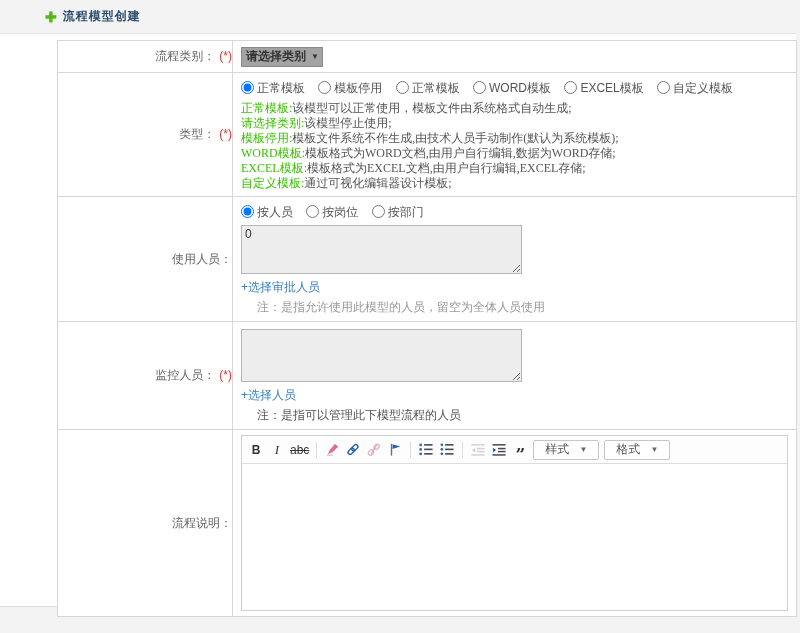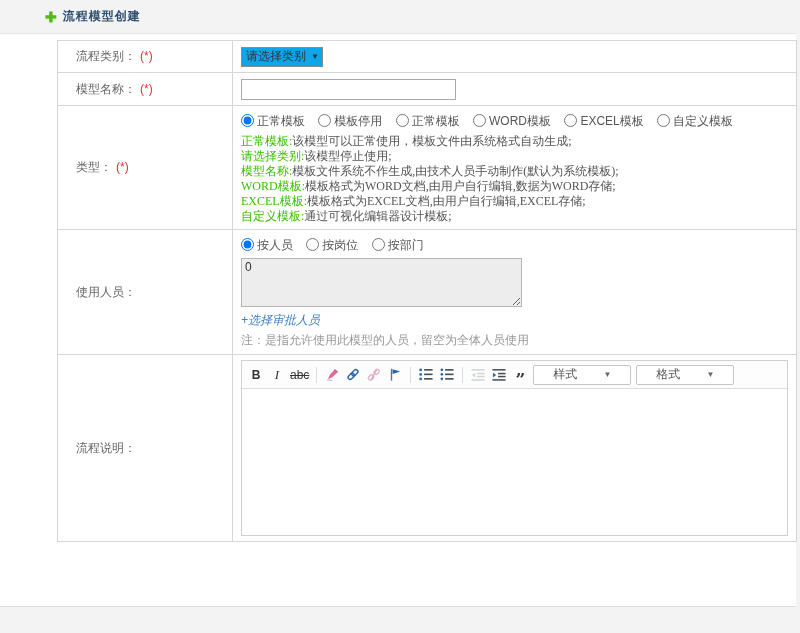--- a/index.html
+++ b/index.html
@@ -9,55 +9,55 @@
   
   .header { height: 33px; display: flex; align-items: center; padding-left: 45px; background: #f3f3f3; }
   .plus-icon { color: #54b817; font-size: 14px; font-weight: bold; margin-right: 6px; text-shadow: 0 1px 0 #cdeab6; }
   .page-title { font-size: 12px; font-weight: bold; color: #2c4d6e; letter-spacing: 1px; }
 
   
   .panel { background: #fff; margin-right: 4px; height: 574px; border-top: 1px solid #e6e6e6; border-bottom: 1px solid #dedede; padding-top: 6px; }
 
   table.form { border-collapse: collapse; margin-left: 57px; width: 740px; table-layout: fixed; }
   table.form td { border: 1px solid #d6d6d6; vertical-align: middle; background: #fff; }
-  td.lbl { width: 175px; padding-left: 18px; color: #666; }
+  td.lbl { width: 175px; padding-left: 18px; color: #666; text-align: right; }
   td.val { padding: 5px 8px; }
   .req { color: #e03333; margin-left: 4px; }
 
   tr.r1 { height: 32px; } tr.r2 { height: 33px; } tr.r3 { height: 112px; }
   tr.r4 { height: 85px; } tr.r5 { height: 85px; } tr.r6 { height: 183px; }
 
   
-  .fselect { display: inline-flex; align-items: center; justify-content: space-between; width: 82px; height: 20px; border: 1px solid #8a8a8a; background: #0ea5e9; padding: 0 3px 0 4px; color: #333; cursor: default; }
+  .fselect { display: inline-flex; align-items: center; justify-content: space-between; width: 82px; height: 20px; border: 1px solid #8a8a8a; background: #a3a3a3; padding: 0 3px 0 4px; color: #333; cursor: default; font-weight: bold; }
   .fselect .arr { font-size: 8px; color: #333; }
 
   input.text { width: 215px; height: 21px; border: 1px solid #a9a9a9; background: #fff; padding: 0 4px; font-size: 12px; }
 
   .radio-row { margin: 2px 0 4px 0; color: #555; }
   .radio-row label { margin-right: 10px; color: #555; }
   .radio-row input { vertical-align: -2px; margin-right: 3px; }
 
   .desc-line { line-height: 15px; color: #555; font-family: Liberation Serif, serif; }
   .desc-term { color: #3abf00; }
 
   textarea.box { display: block; width: 281px; height: 49px; background: #ededed; border: 1px solid #b5b5b5; resize: both; margin: 2px 0 3px 0; font-family: "Liberation Sans", sans-serif; font-size: 12px; color: #333; padding: 1px 3px; }
-  a.pick-link { color: #3a7fc1; text-decoration: none; display: inline-block; margin: 2px 16px 3px 0; cursor: pointer; font-style: italic; }
-  .note { color: #999; }
+  a.pick-link { color: #3a7fc1; text-decoration: none; display: inline-block; margin: 2px 16px 3px 0; cursor: pointer; }
+  .note { color: #999; margin-left: 16px; }
   .note.dark { color: #555; }
 
   
   .editor { border: 1px solid #d0d0d0; background: #fff; width: 100%; }
   .toolbar { display: flex; align-items: center; gap: 5px; height: 28px; padding: 0 6px; border-bottom: 1px solid #ddd; background: #fdfdfd; }
   .tb { display: inline-flex; align-items: center; justify-content: center; min-width: 16px; height: 18px; cursor: pointer; color: #333; }
   .tb.bold { font-weight: bold; font-size: 12px; }
   .tb.italic { font-style: italic; font-family: "Liberation Serif", serif; font-size: 13px; }
   .tb.strike { font-size: 12px; text-decoration: line-through; }
   .tb.quote { font-family: "DejaVu Serif", serif; font-size: 17px; font-weight: bold; line-height: 10px; padding-top: 8px; }
   .sep { width: 1px; height: 16px; background: #ddd; margin: 0 2px; }
-  .combo { display: inline-flex; align-items: center; justify-content: space-between; width: 98px; height: 20px; border: 1px solid #c6c6c6; border-radius: 2px; background: #fff; padding: 0 19px; color: #555; cursor: pointer; }
+  .combo { display: inline-flex; align-items: center; justify-content: space-between; width: 66px; height: 20px; border: 1px solid #c6c6c6; border-radius: 2px; background: #fff; padding: 0 11px; color: #555; cursor: pointer; }
   .combo .arr { font-size: 8px; color: #666; }
   .editor-body { height: 146px; background: #fff; }
 </style>
 </head>
 <body>
 
 <div class="header">
   <span class="plus-icon">✚</span>
   <span class="page-title">流程模型创建</span>
 </div>
@@ -71,45 +71,37 @@
         <span>流程类别：</span><span class="req">(*)</span>
       </td>
       <td class="val">
         <span class="fselect">
           <span>请选择类别</span>
           <span class="arr">▼</span>
         </span>
       </td>
     </tr>
 
-    <tr class="r2">
-      <td class="lbl">
-        <span>模型名称：</span><span class="req">(*)</span>
-      </td>
-      <td class="val">
-        <input class="text" type="text" value="" style="">
-      </td>
-    </tr>
 
     <tr class="r3">
       <td class="lbl">
         <span>类型：</span><span class="req">(*)</span>
       </td>
       <td class="val" style="vertical-align: top;">
         <div class="radio-row">
           <label><input type="radio" name="ttype" checked="true" style=""><span>正常模板</span></label>
           <label><input type="radio" name="ttype" style=""><span>模板停用</span></label>
           <label><input type="radio" name="ttype" style=""><span>正常模板</span></label>
           <label><input type="radio" name="ttype" style=""><span>WORD模板</span></label>
           <label><input type="radio" name="ttype" style=""><span>EXCEL模板</span></label>
           <label><input type="radio" name="ttype" style=""><span>自定义模板</span></label>
         </div>
         <div class="desc-line"><span class="desc-term">正常模板:</span><span>该模型可以正常使用，模板文件由系统格式自动生成;</span></div>
         <div class="desc-line"><span class="desc-term">请选择类别:</span><span>该模型停止使用;</span></div>
-        <div class="desc-line"><span class="desc-term">模型名称:</span><span>模板文件系统不作生成,由技术人员手动制作(默认为系统模板);</span></div>
+        <div class="desc-line"><span class="desc-term">模板停用:</span><span>模板文件系统不作生成,由技术人员手动制作(默认为系统模板);</span></div>
         <div class="desc-line"><span class="desc-term">WORD模板:</span><span>模板格式为WORD文档,由用户自行编辑,数据为WORD存储;</span></div>
         <div class="desc-line"><span class="desc-term">EXCEL模板:</span><span>模板格式为EXCEL文档,由用户自行编辑,EXCEL存储;</span></div>
         <div class="desc-line"><span class="desc-term">自定义模板:</span><span>通过可视化编辑器设计模板;</span></div>
       </td>
     </tr>
 
     <tr class="r4">
       <td class="lbl">
         <span>使用人员：</span>
       </td>
@@ -118,20 +110,30 @@
           <label><input type="radio" name="umode" checked="true" style=""><span>按人员</span></label>
           <label><input type="radio" name="umode" style=""><span>按岗位</span></label>
           <label><input type="radio" name="umode" style=""><span>按部门</span></label>
         </div>
         <textarea class="box" style="">0</textarea>
         <a class="pick-link">+选择审批人员</a>
         <div class="note">注：是指允许使用此模型的人员，留空为全体人员使用</div>
       </td>
     </tr>
 
+    <tr class="r5">
+      <td class="lbl">
+        <span>监控人员：</span><span class="req">(*)</span>
+      </td>
+      <td class="val">
+        <textarea class="box" style="height: 53px;"></textarea>
+        <a class="pick-link">+选择人员</a>
+        <div class="note dark">注：是指可以管理此下模型流程的人员</div>
+      </td>
+    </tr>
 
     <tr class="r6">
       <td class="lbl">
         <span>流程说明：</span>
       </td>
       <td class="val">
         <div class="editor">
           <div class="toolbar">
             <span class="tb bold">B</span>
             <span class="tb italic">I</span>

